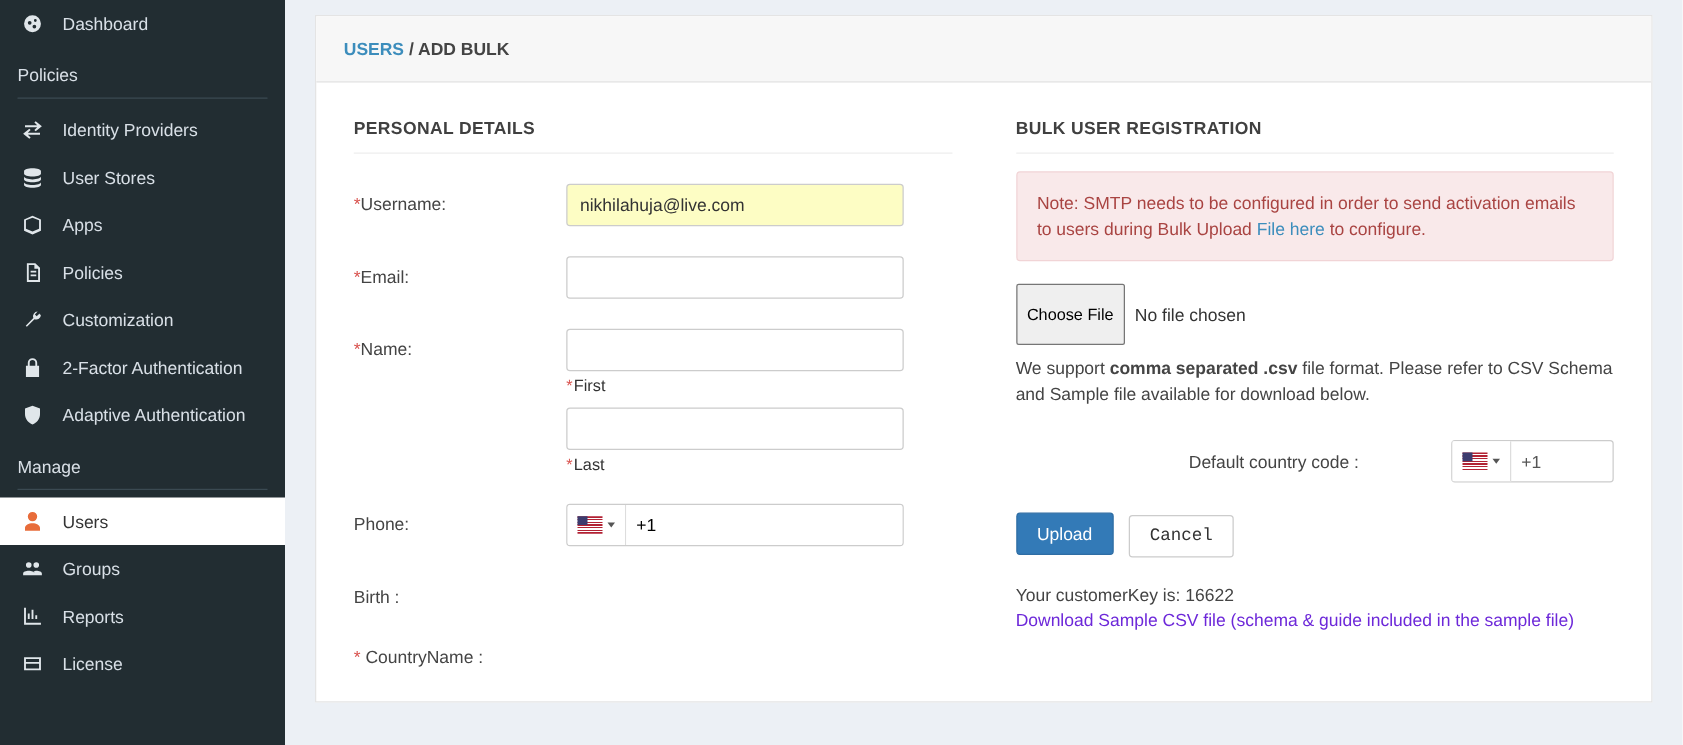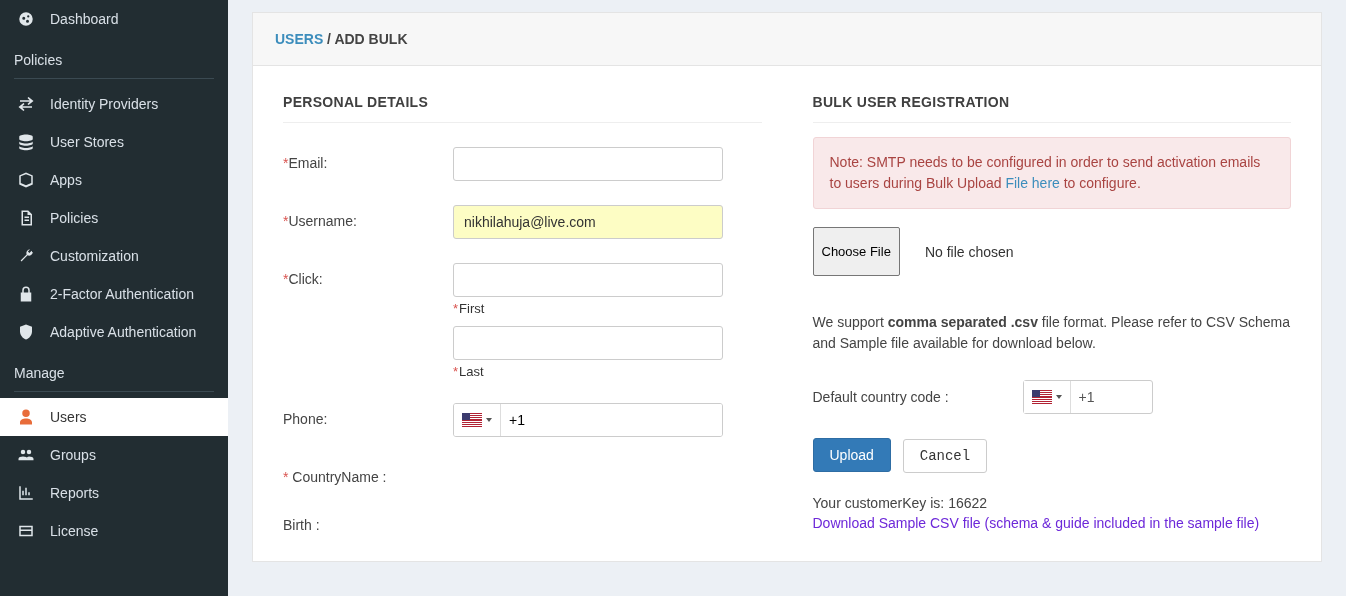--- a/index.html
+++ b/index.html
@@ -30,23 +30,23 @@
 .phone-wrap { display: flex; align-items: center; border: 1px solid #ccc; border-radius: 3px; height: 34px; overflow: hidden; }
 .flag-btn { display: flex; align-items: center; padding: 0 8px; border-right: 1px solid #ddd; height: 100%; cursor: pointer; background: #fff; }
 .flag { width: 20px; height: 14px; background: linear-gradient(#b22234 0 7.7%, #fff 7.7% 15.4%, #b22234 15.4% 23%, #fff 23% 30.7%, #b22234 30.7% 38.4%, #fff 38.4% 46.1%, #b22234 46.1% 53.8%, #fff 53.8% 61.5%, #b22234 61.5% 69.2%, #fff 69.2% 76.9%, #b22234 76.9% 84.6%, #fff 84.6% 92.3%, #b22234 92.3% 100%); position: relative; }
 .flag::before { content: ""; position: absolute; left: 0; top: 0; width: 8px; height: 7px; background: #3c3b6e; }
 .caret { margin-left: 4px; border-top: 4px solid #555; border-left: 3px solid transparent; border-right: 3px solid transparent; }
 .phone-wrap input { border: none; height: 100%; flex: 1; padding: 0 8px; font-size: 14px; outline: none; }
 .alert { background: #f9e9ea; border: 1px solid #f1d4d6; color: #a94442; padding: 14px 16px; border-radius: 3px; font-size: 14px; line-height: 1.5; }
 .alert a { color: #3c8dbc; text-decoration: none; }
 .file-row { margin-top: 18px; display: flex; align-items: center; }
 .file-btn { font-family: Arial, sans-serif; font-size: 13px; border: 1px solid #767676; background: #efefef; padding: 16px 8px; border-radius: 2px; cursor: pointer; }
-.file-status { margin-left: 25px; font-size: 14px; color: #333; }
-.support-text { margin-top: 36px; font-size: 14px; color: #444; line-height: 1.5; }
-.country-code-row { margin-top: 26px; display: flex; align-items: center; }
+.file-status { margin-left: 8px; font-size: 14px; color: #333; }
+.support-text { margin-top: 8px; font-size: 14px; color: #444; line-height: 1.5; }
+.country-code-row { margin-top: 26px; display: flex; align-items: center; justify-content: flex-end; }
 .country-code-row .label { width: 210px; color: #444; font-size: 14px; }
 .cc-box { border: 1px solid #ccc; border-radius: 3px; height: 34px; width: 130px; display: flex; align-items: center; }
 .cc-box .code { padding-left: 8px; font-size: 14px; color: #555; }
 .btn-row { margin-top: 24px; }
 .btn { display: inline-block; padding: 8px 16px; border-radius: 3px; font-size: 14px; cursor: pointer; border: 1px solid transparent; }
 .btn-primary { background: #337ab7; color: #fff; border-color: #2e6da4; }
 .btn-default { background: #fff; color: #333; border-color: #ccc; margin-left: 8px; font-family: Liberation Mono, monospace; }
 .info-line { margin-top: 22px; font-size: 14px; color: #444; }
 .link { color: #6d28d9; text-decoration: none; cursor: pointer; display: block; margin-top: 4px; }
 </style>
@@ -159,31 +159,31 @@
     <div class="panel">
       <div class="panel-header">
         <a href="#">USERS</a><span> / </span><span>ADD BULK</span>
       </div>
       <div class="panel-body">
 
         <div class="col">
           <h4 class="section-title">PERSONAL DETAILS</h4>
 
           <div class="form-row">
+            <div class="label"><span class="req">*</span><span>Username:</span></div>
+            <div class="field"><input class="txt hl" type="text" value="nikhilahuja@live.com" style=""></div>
+          </div>
+
+          <div class="form-row">
             <div class="label"><span class="req">*</span><span>Email:</span></div>
             <div class="field"><input class="txt" type="text" style=""></div>
           </div>
 
           <div class="form-row">
-            <div class="label"><span class="req">*</span><span>Username:</span></div>
-            <div class="field"><input class="txt hl" type="text" value="nikhilahuja@live.com" style=""></div>
-          </div>
-
-          <div class="form-row">
-            <div class="label"><span class="req">*</span><span>Click:</span></div>
+            <div class="label"><span class="req">*</span><span>Name:</span></div>
             <div class="field">
               <input class="txt" type="text" style="">
               <div class="sublabel"><span class="req">*</span><span>First</span></div>
               <input class="txt" type="text" style="margin-top: 10px;">
               <div class="sublabel"><span class="req">*</span><span>Last</span></div>
             </div>
           </div>
 
           <div class="form-row">
             <div class="label"><span>Phone:</span></div>
@@ -192,25 +192,25 @@
                 <div class="flag-btn">
                   <span class="flag"></span>
                   <span class="caret"></span>
                 </div>
                 <input type="text" value="+1" style="">
               </div>
             </div>
           </div>
 
           <div class="form-row">
+            <div class="label"><span>Birth :</span></div>
+          </div>
+
+          <div class="form-row">
             <div class="label"><span class="req">*</span><span> CountryName :</span></div>
-          </div>
-
-          <div class="form-row">
-            <div class="label"><span>Birth :</span></div>
           </div>
         </div>
 
         <div class="col">
           <h4 class="section-title">BULK USER REGISTRATION</h4>
 
           <div class="alert">
             <span>Note: SMTP needs to be configured in order to send activation emails to users during Bulk Upload </span><a href="#">File here</a><span> to configure.</span>
           </div>
 

